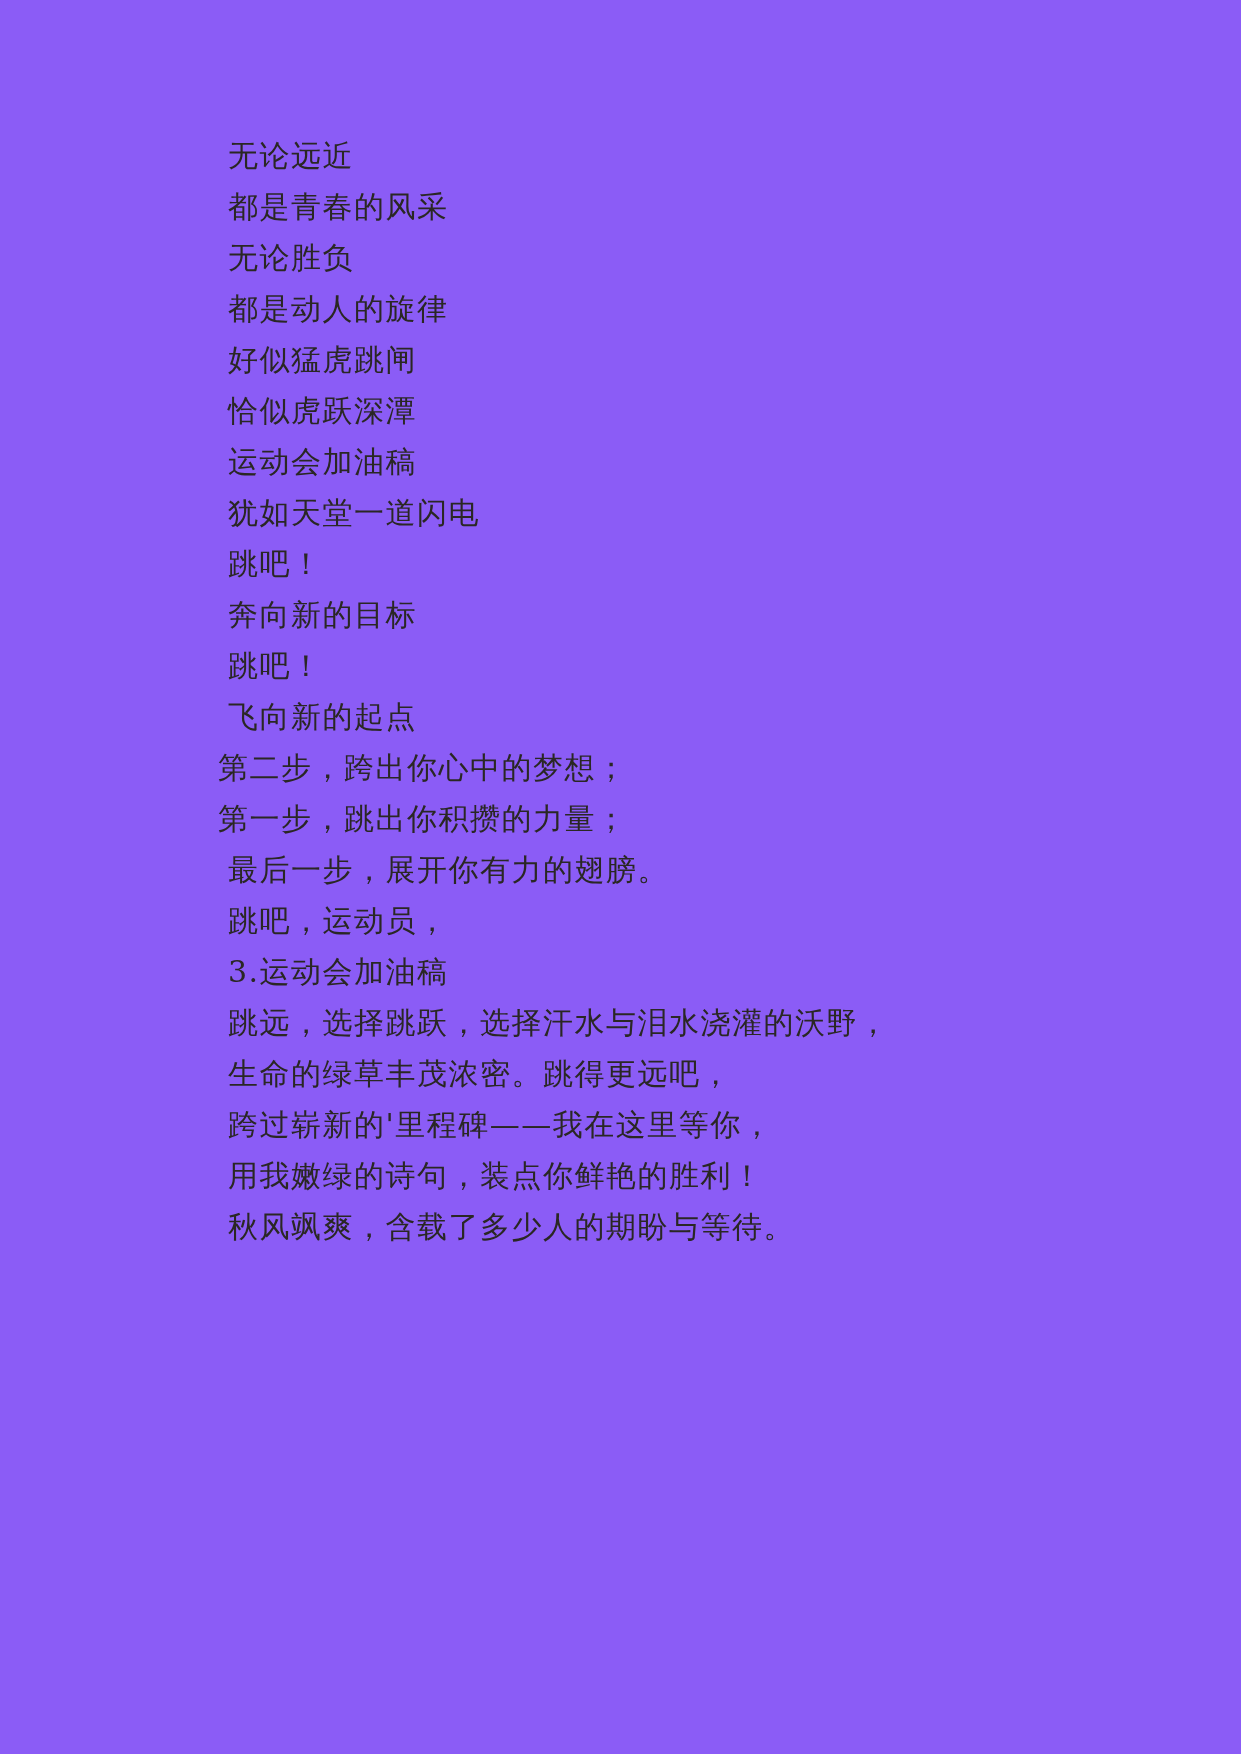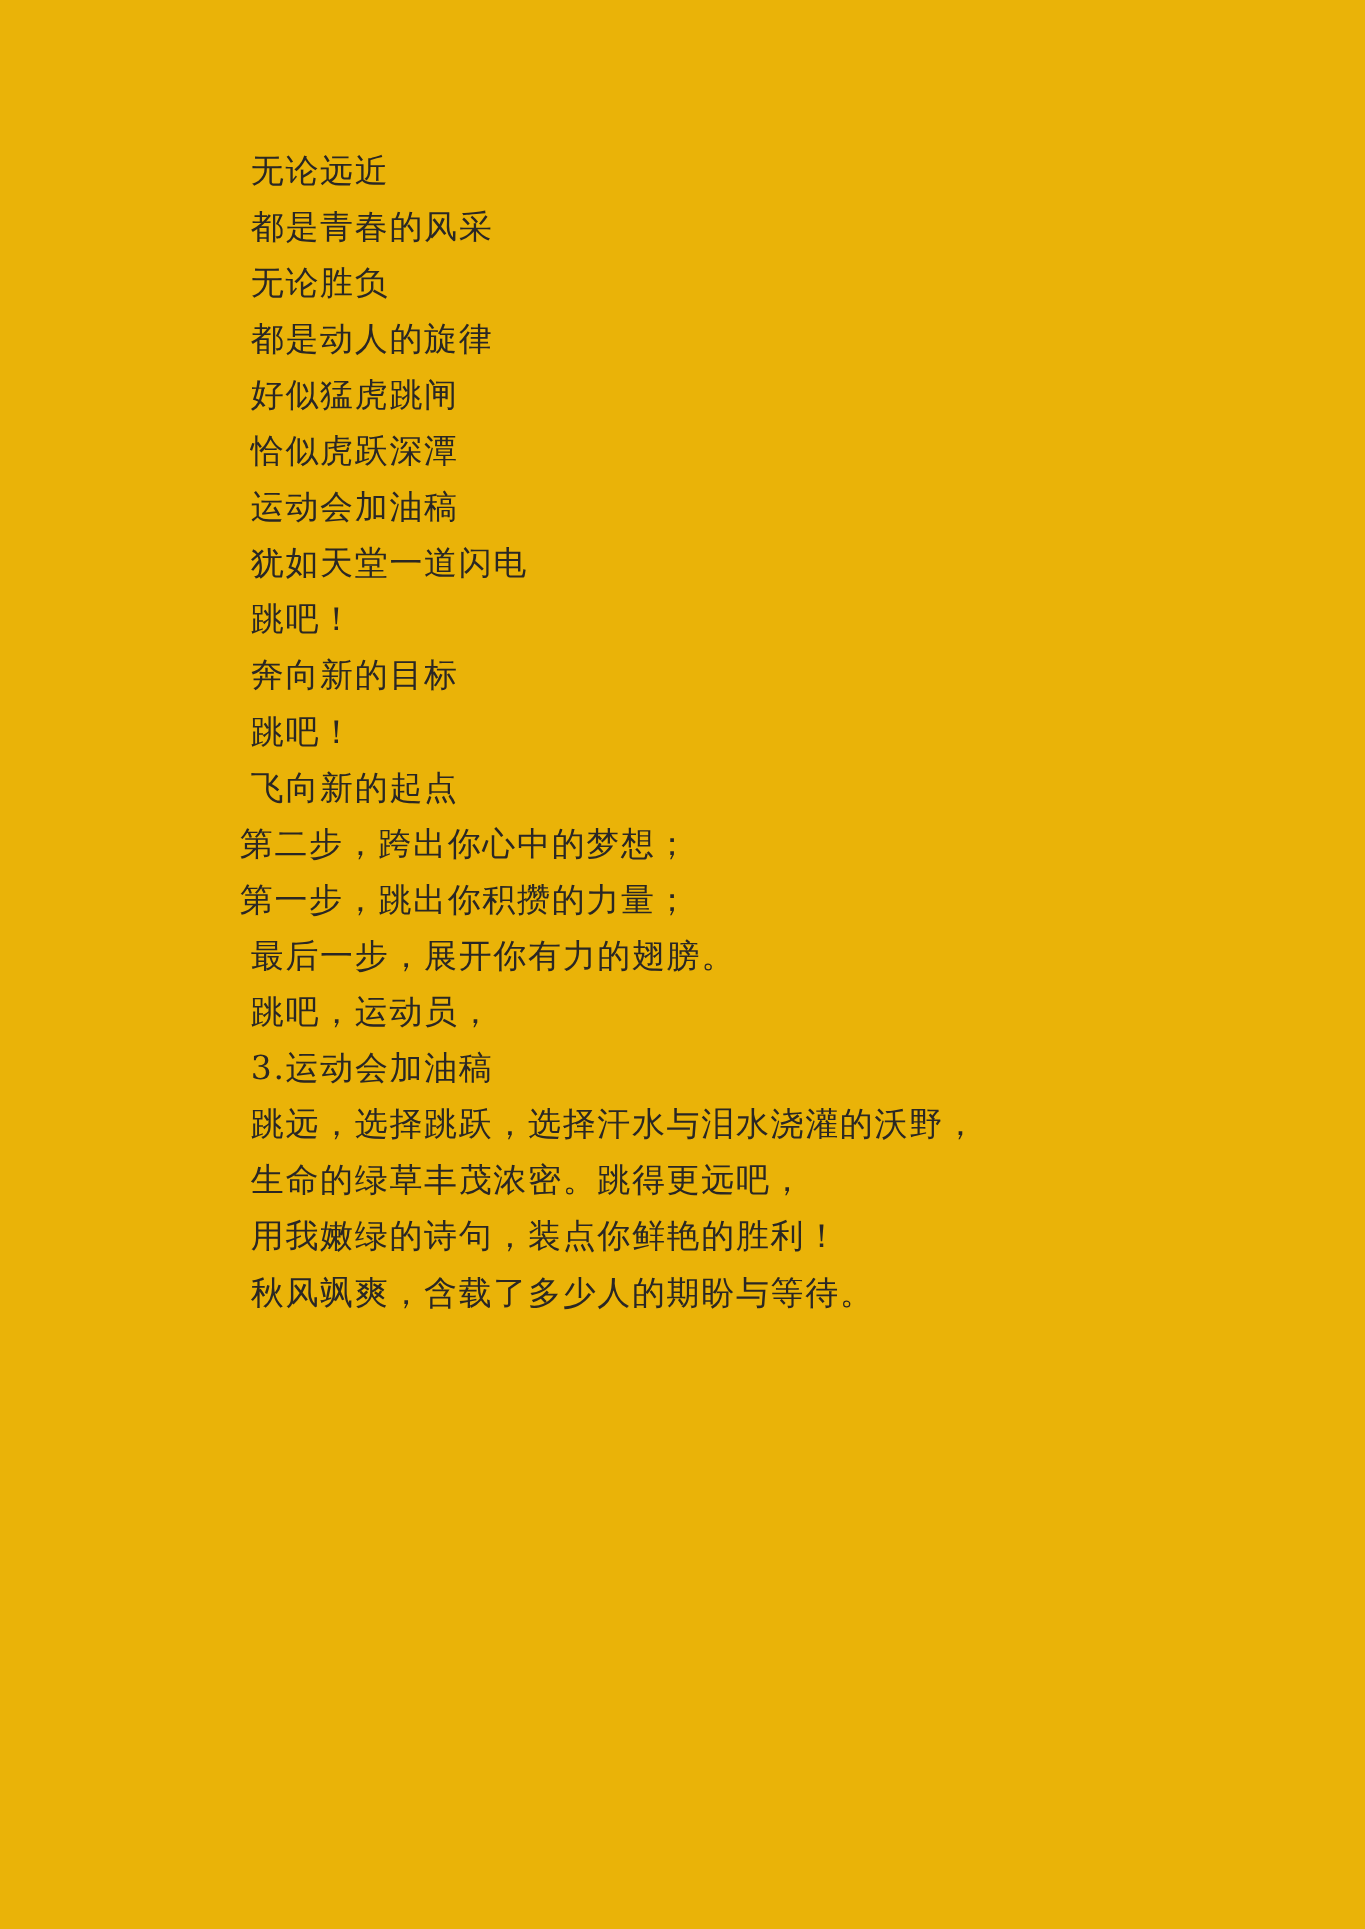--- a/index.html
+++ b/index.html
@@ -13,21 +13,21 @@
     height: 1754px;
     font-family: "Liberation Serif", "DejaVu Serif", serif;
     color: #231f20;
     overflow: hidden;
   }
   .page {
     box-sizing: border-box;
     width: 1241px;
     height: 1754px;
     padding: 130px 150px 0 228px;
-    background: #eab308;
+    background: #8b5cf6;
   }
   .doc-body {
     display: block;
   }
   .line {
     font-size: 30px;
     line-height: 51px;
     letter-spacing: 1.5px;
     white-space: pre-wrap;
     color: #2a2724;
@@ -57,16 +57,17 @@
     <div class="line indent">奔向新的目标</div>
     <div class="line indent">跳吧！</div>
     <div class="line indent">飞向新的起点</div>
     <div class="line hang">第二步，跨出你心中的梦想；</div>
     <div class="line hang">第一步，跳出你积攒的力量；</div>
     <div class="line indent">最后一步，展开你有力的翅膀。</div>
     <div class="line indent">跳吧，运动员，</div>
     <div class="line indent">3.运动会加油稿</div>
     <div class="line indent">跳远，选择跳跃，选择汗水与泪水浇灌的沃野，</div>
     <div class="line indent">生命的绿草丰茂浓密。跳得更远吧，</div>
+    <div class="line indent">跨过崭新的'里程碑——我在这里等你，</div>
     <div class="line indent">用我嫩绿的诗句，装点你鲜艳的胜利！</div>
     <div class="line indent">秋风飒爽，含载了多少人的期盼与等待。</div>
   </div>
 </div>
 
 </body></html>

